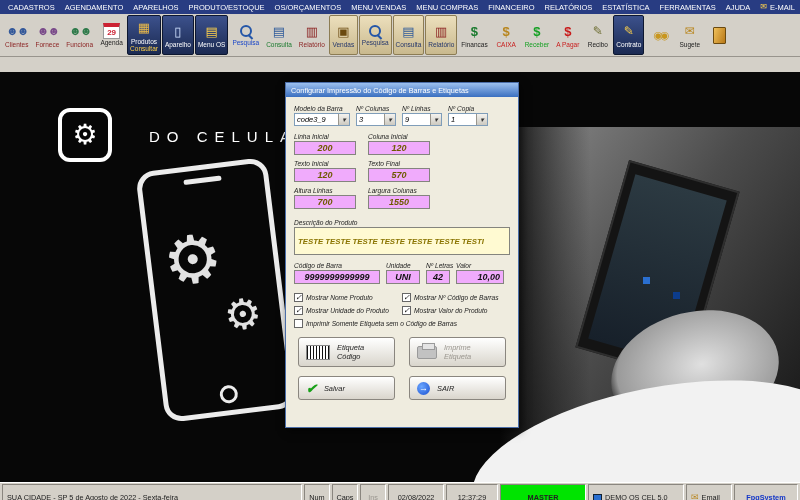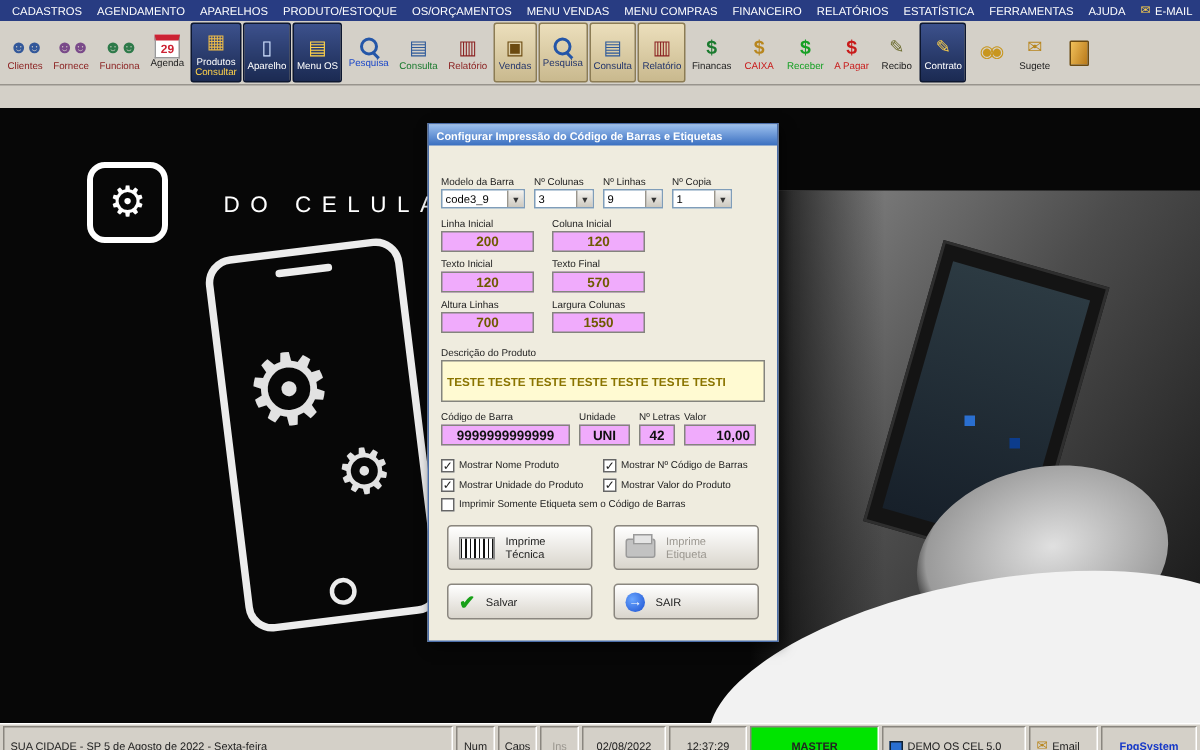--- a/index.html
+++ b/index.html
@@ -66,22 +66,22 @@
   .logo-l2{font-size:15px;letter-spacing:7px;margin-top:3px;margin-left:24px;}
   .phone-art{position:absolute;left:150px;top:92px;width:132px;height:252px;border:5px solid #ececec;border-radius:18px;transform:rotate(-7deg);}
   .phone-art .bar{position:absolute;left:42px;top:8px;width:38px;height:5px;border-radius:3px;background:#ececec;}
   .phone-art .home{position:absolute;left:52px;bottom:7px;width:18px;height:18px;border:3px solid #ececec;border-radius:50%;}
   .gear1,.gear2{position:absolute;color:#e2e2e2;line-height:1;}
   .gear1{left:12px;top:55px;font-size:66px;}
   .gear2{left:66px;top:128px;font-size:42px;}
 
   
   .dlg{position:absolute;left:285px;top:82px;width:234px;height:346px;background:#efecdf;border:1px solid #4b6ea9;box-shadow:2px 3px 8px rgba(0,0,0,.6);z-index:5;}
-  .dlg-title{height:14px;background:linear-gradient(#9cc0ee,#3a6fc0);color:#fff;font-size:7.3px;font-weight:bold;display:flex;align-items:center;padding:0 5px;white-space:nowrap;overflow:hidden;}
-  .dlg-body{padding:21px 8px 0 8px;}
+  .dlg-title{height:14px;background:linear-gradient(#9cc0ee,#3a6fc0);color:#fff;font-size:7.3px;font-weight:normal;display:flex;align-items:center;padding:0 5px;white-space:nowrap;overflow:hidden;}
+  .dlg-body{padding:8px 8px 0 8px;font-style:italic;}
   .flab{font-size:6.6px;color:#222;margin-bottom:1px;white-space:nowrap;}
   .combo{height:13px;background:#fff;border:1px solid #7f9db9;display:flex;align-items:center;}
   .cval{flex:1;font-size:7.5px;padding:0 2px;overflow:hidden;white-space:nowrap;}
   .carrow{width:11px;height:100%;background:linear-gradient(#f4f3ef,#cdc9c0);border-left:1px solid #9a968d;font-size:7px;display:flex;align-items:center;justify-content:center;color:#333;}
   .row{display:flex;gap:12px;margin-bottom:5px;}
   .row.combos{gap:6px;margin-bottom:7px;}
   .w56{width:56px;} .w40{width:40px;} .w62{width:62px;} .w86{width:86px;} .w34{width:34px;} .w24{width:24px;} .w48{width:48px;}
   .tinput{height:14px;background:#f0abfc;border:1px solid #84847e;font-size:9px;font-weight:bold;color:#6e5a00;display:flex;align-items:center;justify-content:center;}
   .tinput.black{color:#111;}
   .tinput.right{justify-content:flex-end;padding-right:3px;}
@@ -398,21 +398,21 @@
           </div>
           <div class="cb wide">
             <span class="cbbox"></span>
             <span class="cblab">Imprimir Somente Etiqueta sem o Código de Barras</span>
           </div>
         </div>
 
       <div class="btnrow">
         <div class="bigbtn">
           <span class="barcode-ic"></span>
-          <span>Imprime Técnica</span>
+          <span>Etiqueta Código</span>
         </div>
         <div class="bigbtn disabled">
           <span class="printer-ic"></span>
           <span>Imprime Etiqueta</span>
         </div>
       </div>
 
       <div class="btnrow">
         <div class="smallbtn">
           <span class="save-ic">✔</span>

